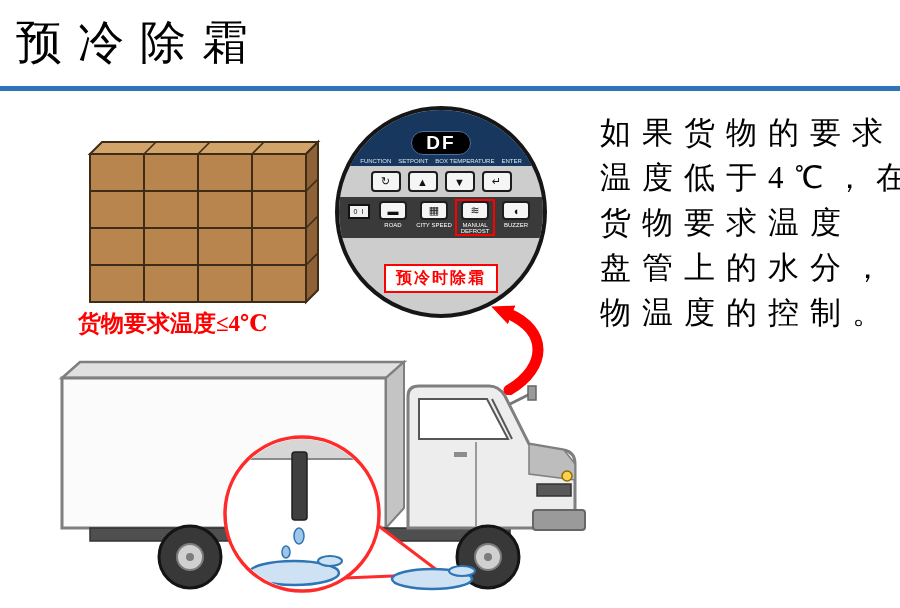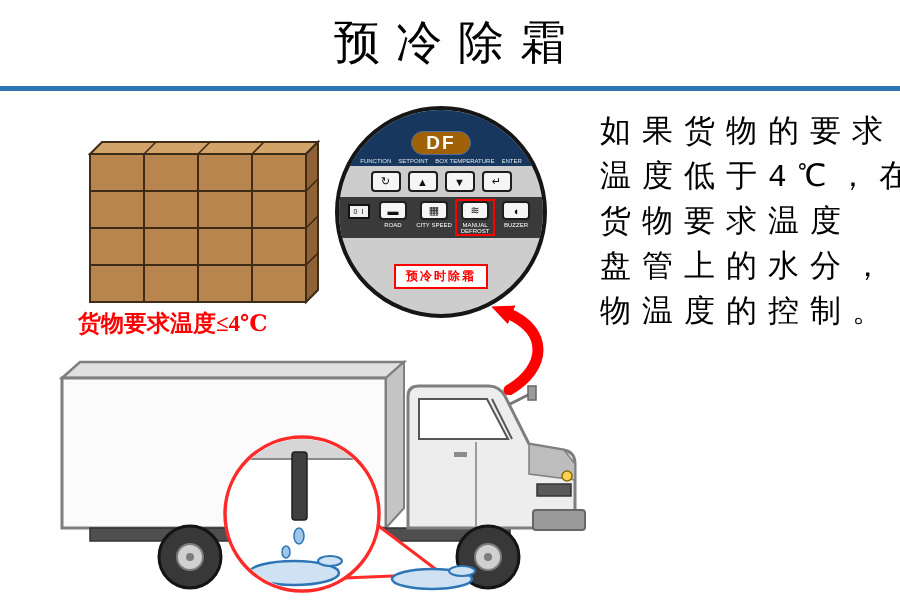--- a/index.html
+++ b/index.html
@@ -1,37 +1,37 @@
 <!DOCTYPE html>
 <html><head>
 <meta charset="utf-8">
 <style>
   html,body{margin:0;padding:0;background:#ffffff;}
   .slide{position:relative;width:900px;height:608px;background:#ffffff;overflow:hidden;
          font-family:"Liberation Sans","DejaVu Sans",sans-serif;}
 
   
-  .slide-title{position:absolute;top:12px;left:0;width:900px;text-align:center;
+  .slide-title{position:absolute;top:12px;left:0;width:900px;text-align:left;
     font-family:"Liberation Serif","DejaVu Serif",serif;font-size:46px;font-weight:400;
     color:#000;letter-spacing:16px;padding-left:16px;box-sizing:border-box;}
   .title-rule{position:absolute;top:86px;left:0;width:900px;height:5px;background:#2e75b6;}
 
   
   .boxes-svg{position:absolute;left:82px;top:132px;}
   .cargo-caption{position:absolute;left:78px;top:308px;width:250px;text-align:left;
     color:#ff0000;font-weight:700;font-size:23px;
     font-family:"Liberation Serif","DejaVu Serif",serif;}
 
   
   .panel-circle{position:absolute;left:335px;top:106px;width:212px;height:212px;
     border-radius:50%;border:4px solid #161616;background:#cdcdcd;overflow:hidden;
     box-sizing:border-box;z-index:4;}
   .panel-header{height:54px;background:#17375e;display:flex;flex-direction:column;
     align-items:center;justify-content:flex-end;padding-bottom:2px;}
-  .panel-screen{background:#a16207;border:1px solid #4d6f9d;border-radius:12px;
+  .panel-screen{background:#000000;border:1px solid #4d6f9d;border-radius:12px;
     padding:0 14px;margin-bottom:3px;}
   .panel-screen span{color:#ffffff;font-weight:700;font-size:19px;letter-spacing:2px;}
   .tiny-labels{display:flex;justify-content:center;gap:7px;}
   .tiny-labels span{font-size:6px;color:#dfe6f0;white-space:nowrap;}
   .btn-row1{display:flex;justify-content:center;gap:7px;margin-top:5px;}
   .pbtn{width:30px;height:21px;background:#f5f5f5;border:2px solid #1d1d1d;border-radius:4px;
     display:flex;align-items:center;justify-content:center;font-size:11px;color:#111;
     box-sizing:border-box;}
   .btn-strip{margin-top:5px;background:#3a3a3a;padding:4px 2px 4px;display:flex;
     justify-content:center;align-items:flex-start;gap:5px;}
@@ -39,30 +39,30 @@
     font-size:7px;letter-spacing:1px;display:flex;align-items:center;justify-content:center;
     margin-top:3px;box-sizing:border-box;color:#111;}
   .pgroup{display:flex;flex-direction:column;align-items:center;width:36px;}
   .pbtn2{width:28px;height:19px;background:#f5f5f5;border:2px solid #1d1d1d;border-radius:4px;
     display:flex;align-items:center;justify-content:center;font-size:11px;color:#111;
     box-sizing:border-box;}
   .plabel{font-size:6px;line-height:6px;color:#ffffff;text-align:center;margin-top:2px;}
   .hl{outline:2px solid #ff0000;outline-offset:0px;}
 
   .defrost-callout{position:absolute;left:441px;top:264px;transform:translateX(-50%);
-    background:#ffffff;border:2px solid #ff0000;color:#ff0000;font-weight:700;font-size:12px;
+    background:#ffffff;border:2px solid #ff0000;color:#ff0000;font-weight:700;font-size:16px;
     letter-spacing:2px;padding:2px 10px;white-space:nowrap;z-index:9;
     font-family:"Liberation Serif","DejaVu Serif",serif;}
 
   .arrow-svg{position:absolute;left:445px;top:300px;z-index:8;}
   .truck-svg{position:absolute;left:40px;top:352px;}
 
   
   .paragraph{position:absolute;left:600px;top:110px;width:300px;color:#000;
-    font-family:Liberation Mono, monospace;font-size:31px;letter-spacing:11px;}
+    font-family:Liberation Serif, serif;font-size:31px;letter-spacing:11px;}
   .paragraph .pline{height:45px;line-height:45px;white-space:nowrap;}
 </style>
 </head>
 <body>
 
 <div class="slide">
 
   <div class="slide-title">预冷除霜</div>
   <div class="title-rule"></div>
 

